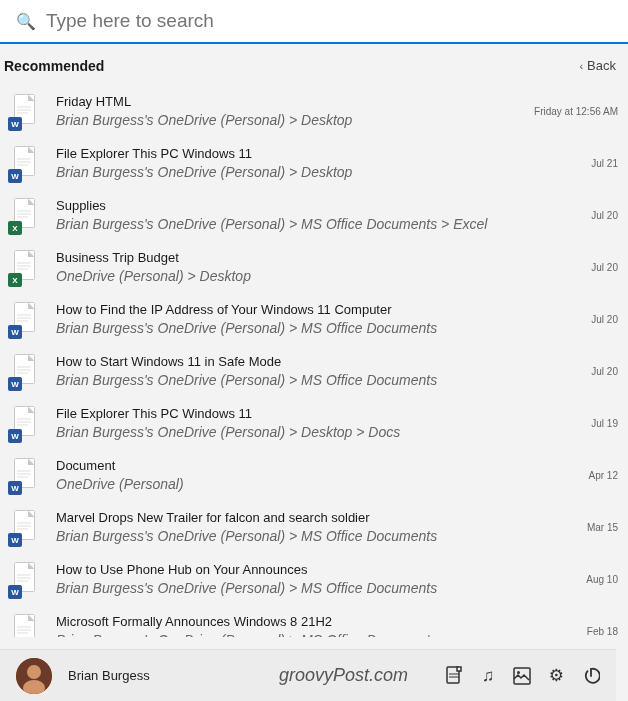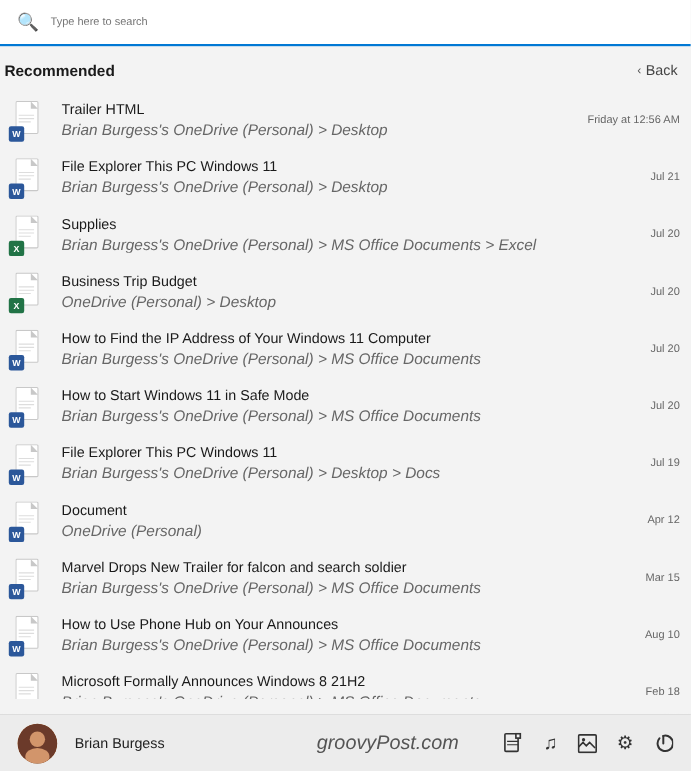--- a/index.html
+++ b/index.html
@@ -28,21 +28,21 @@
     }
 
     .search-icon {
       color: #555;
       font-size: 16px;
     }
 
     .search-input {
       border: none;
       outline: none;
-      font-size: 10px;
+      font-size: 19px;
       color: #888;
       background: transparent;
       flex: 1;
     }
 
     .main-content {
       padding: 12px 4px;
       height: calc(701px - 56px - 52px);
       overflow-y: auto;
     }
@@ -130,21 +130,21 @@
       color: #666;
       flex-shrink: 0;
       text-align: center;
     }
 
     
     .taskbar {
       position: absolute;
       bottom: 0;
       left: 0;
-      right: 0;
+      right: 12px;
       height: 52px;
       background: rgba(235,235,235,0.95);
       backdrop-filter: blur(10px);
       border-top: 1px solid #ddd;
       display: flex;
       align-items: center;
       padding: 0 16px;
       gap: 16px;
     }
 
@@ -217,21 +217,21 @@
         <svg width="28" height="34" viewBox="0 0 28 34" fill="none" xmlns="http://www.w3.org/2000/svg">
           <rect x="0.5" y="0.5" width="20" height="29" rx="1" fill="white" stroke="#c8c8c8"></rect>
           <path d="M14 0.5L20.5 7H14V0.5Z" fill="#c8c8c8"></path>
           <line x1="3" y1="13" x2="17" y2="13" stroke="#ddd" stroke-width="1"></line>
           <line x1="3" y1="16" x2="17" y2="16" stroke="#ddd" stroke-width="1"></line>
           <line x1="3" y1="19" x2="14" y2="19" stroke="#ddd" stroke-width="1"></line>
         </svg>
         <div style="position:absolute;bottom:-2px;left:-2px;width:14px;height:14px;border-radius:2px;background:#2b579a;font-size:8px;font-weight:bold;color:white;display:flex;align-items:center;justify-content:center;font-family:'Segoe UI',Arial,sans-serif;">W</div>
       </div>
       <div class="file-info">
-        <div class="file-name">Trailer HTML</div>
+        <div class="file-name">Friday HTML</div>
         <div class="file-path">Brian Burgess's OneDrive (Personal) &gt; Desktop</div>
       </div>
       <div class="file-date">Friday at 12:56 AM</div>
     </div>
       <div class="file-item">
       <div class="file-icon">
         <svg width="28" height="34" viewBox="0 0 28 34" fill="none" xmlns="http://www.w3.org/2000/svg">
           <rect x="0.5" y="0.5" width="20" height="29" rx="1" fill="white" stroke="#c8c8c8"></rect>
           <path d="M14 0.5L20.5 7H14V0.5Z" fill="#c8c8c8"></path>
           <line x1="3" y1="13" x2="17" y2="13" stroke="#ddd" stroke-width="1"></line>

